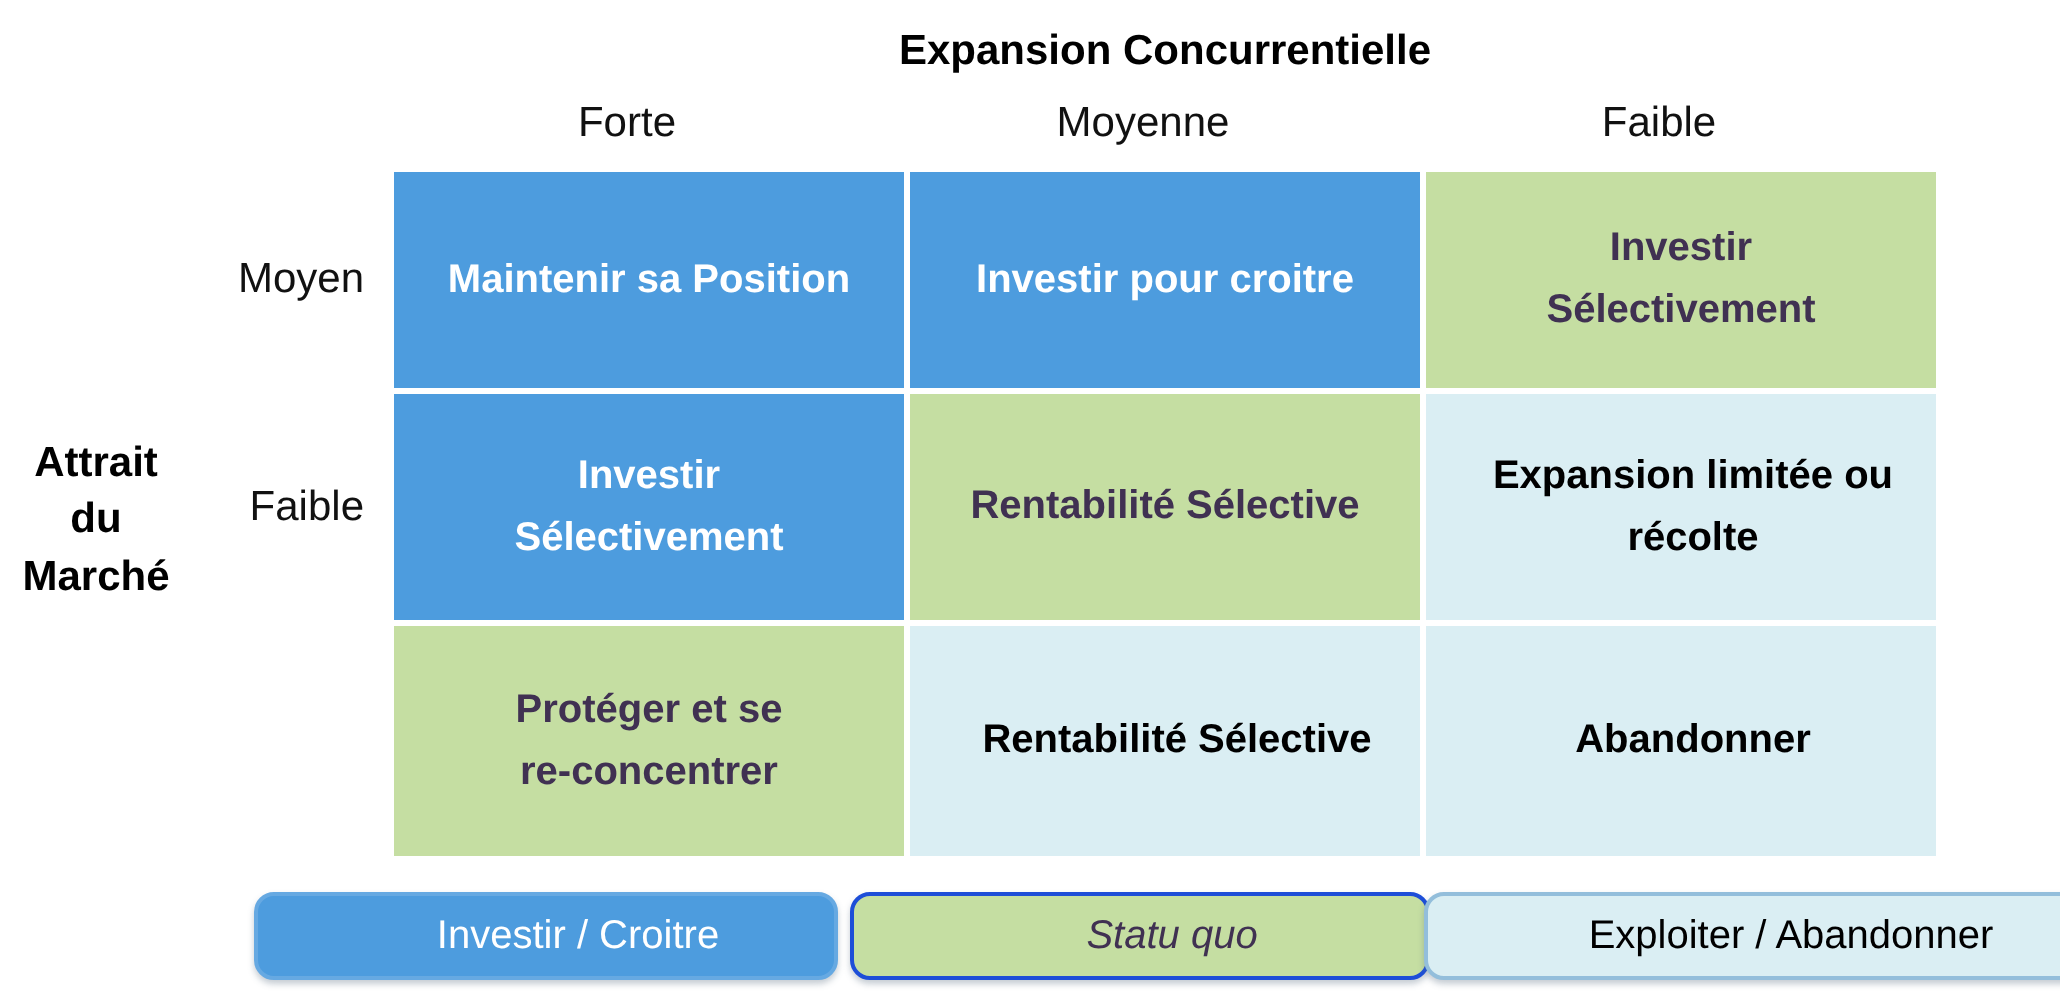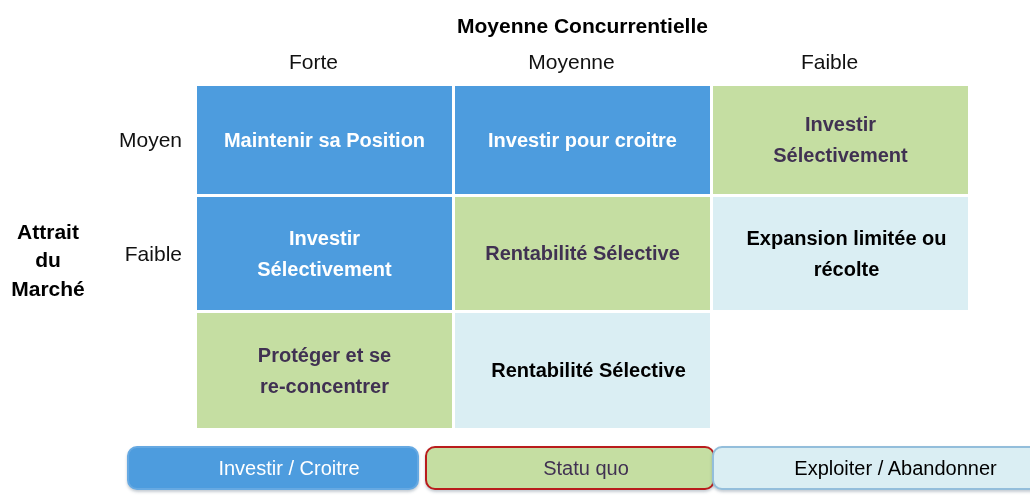--- a/index.html
+++ b/index.html
@@ -63,31 +63,31 @@
     top: 446px; height: 40px; border-radius: 10px;
     display: flex; align-items: center; justify-content: center;
     font-size: 20px; box-shadow: 0 2px 3px rgba(90,110,130,0.35); padding-left: 32px;
   }
   #legend-blue {
     left: 127px; width: 256px;
     background: #4D9CDE; color: #ffffff; border: 2px solid #66A9E2;
   }
   #legend-green {
     left: 425px; width: 254px;
-    background: #C5DEA2; color: #403152; border: 2px solid #b91c1c;
+    background: #C5DEA2; color: #403152; border: 2px solid #1d4ed8; font-style: italic;
   }
   #legend-lightblue {
     left: 712px; width: 299px;
     background: #DAEEF3; color: #000000; border: 2px solid #93BEDB;
   }
 </style>
 </head>
 <body>
 
-<div id="x-axis-title" class="abs">Moyenne Concurrentielle</div>
+<div id="x-axis-title" class="abs">Expansion Concurrentielle</div>
 
 <div id="col-headers" class="abs">
   <div class="col-h">Forte</div>
   <div class="col-h">Moyenne</div>
   <div class="col-h">Faible</div>
 </div>
 
 <div id="y-axis-title" class="abs">Attrait
 du
 Marché</div>
@@ -105,17 +105,18 @@
 
   <div class="cell blue">Investir
 Sélectivement</div>
   <div class="cell green">Rentabilité Sélective</div>
   <div class="cell lightblue">Expansion limitée ou
 récolte</div>
 
   <div class="cell green">Protéger et se
 re-concentrer</div>
   <div class="cell lightblue">Rentabilité Sélective</div>
+  <div class="cell lightblue">Abandonner</div>
 </div>
 
 <div id="legend-blue" class="abs legend-chip">Investir / Croitre</div>
 <div id="legend-green" class="abs legend-chip">Statu quo</div>
 <div id="legend-lightblue" class="abs legend-chip">Exploiter / Abandonner</div>
 
 </body></html>

